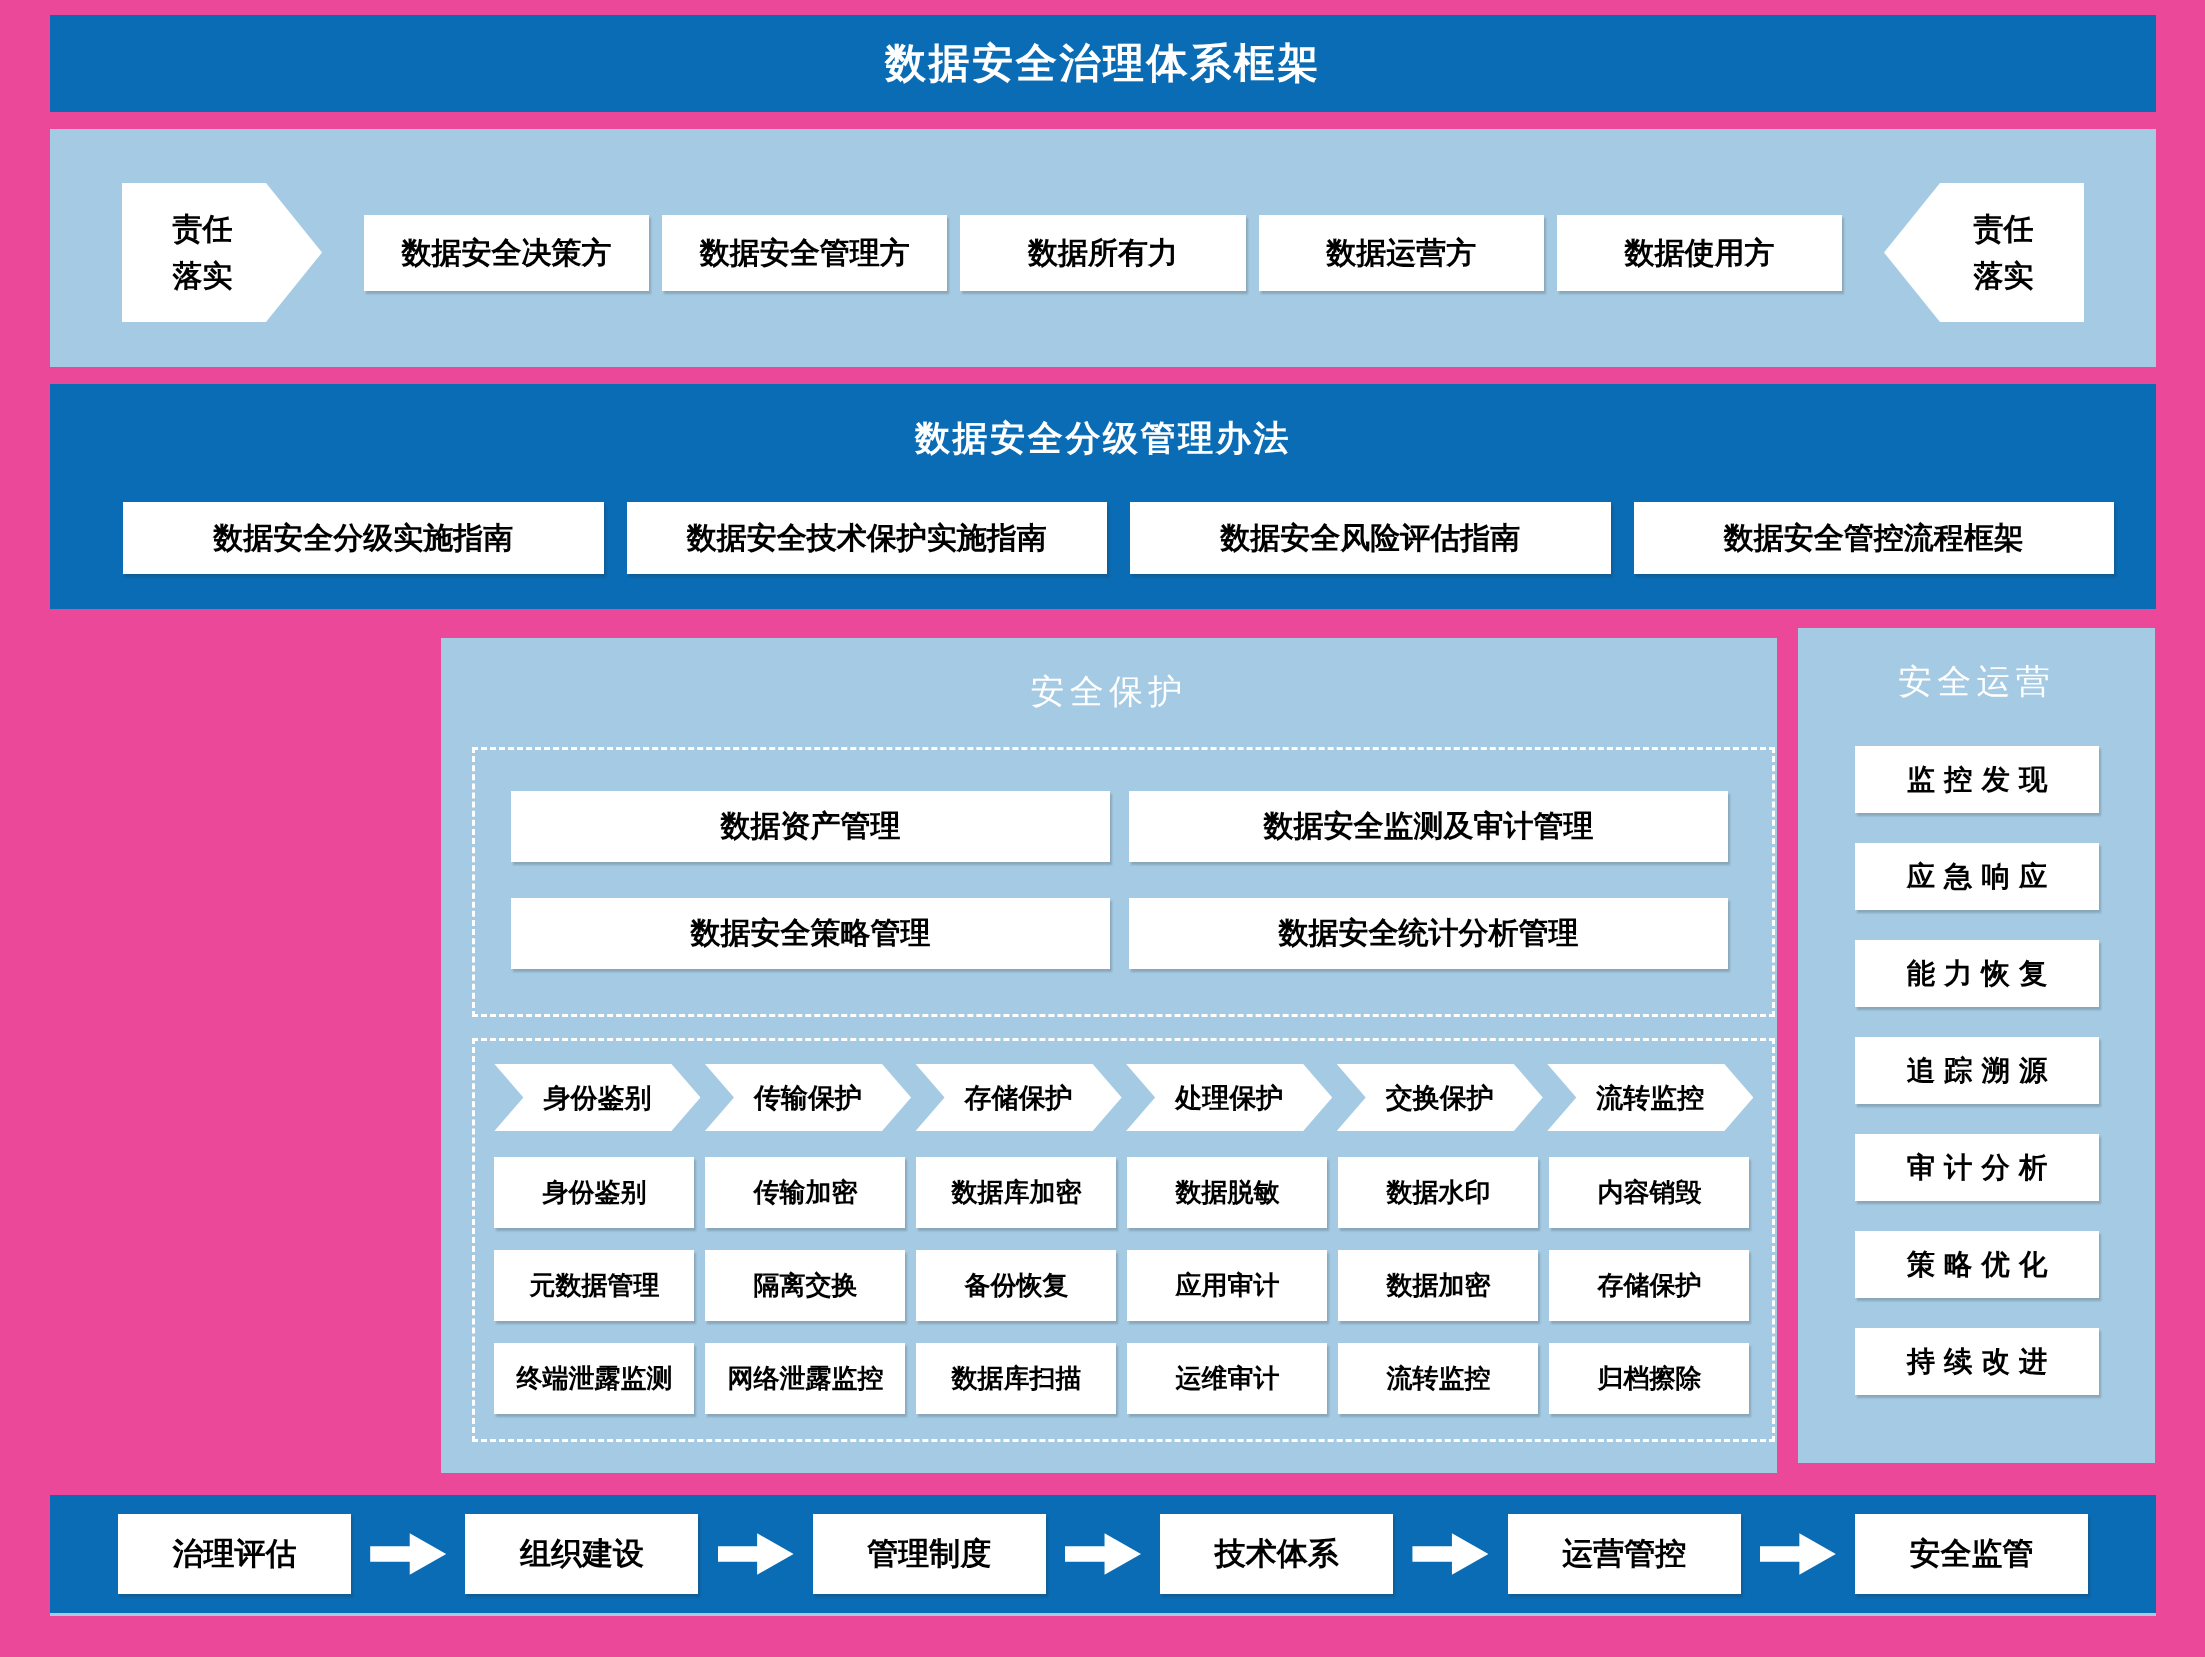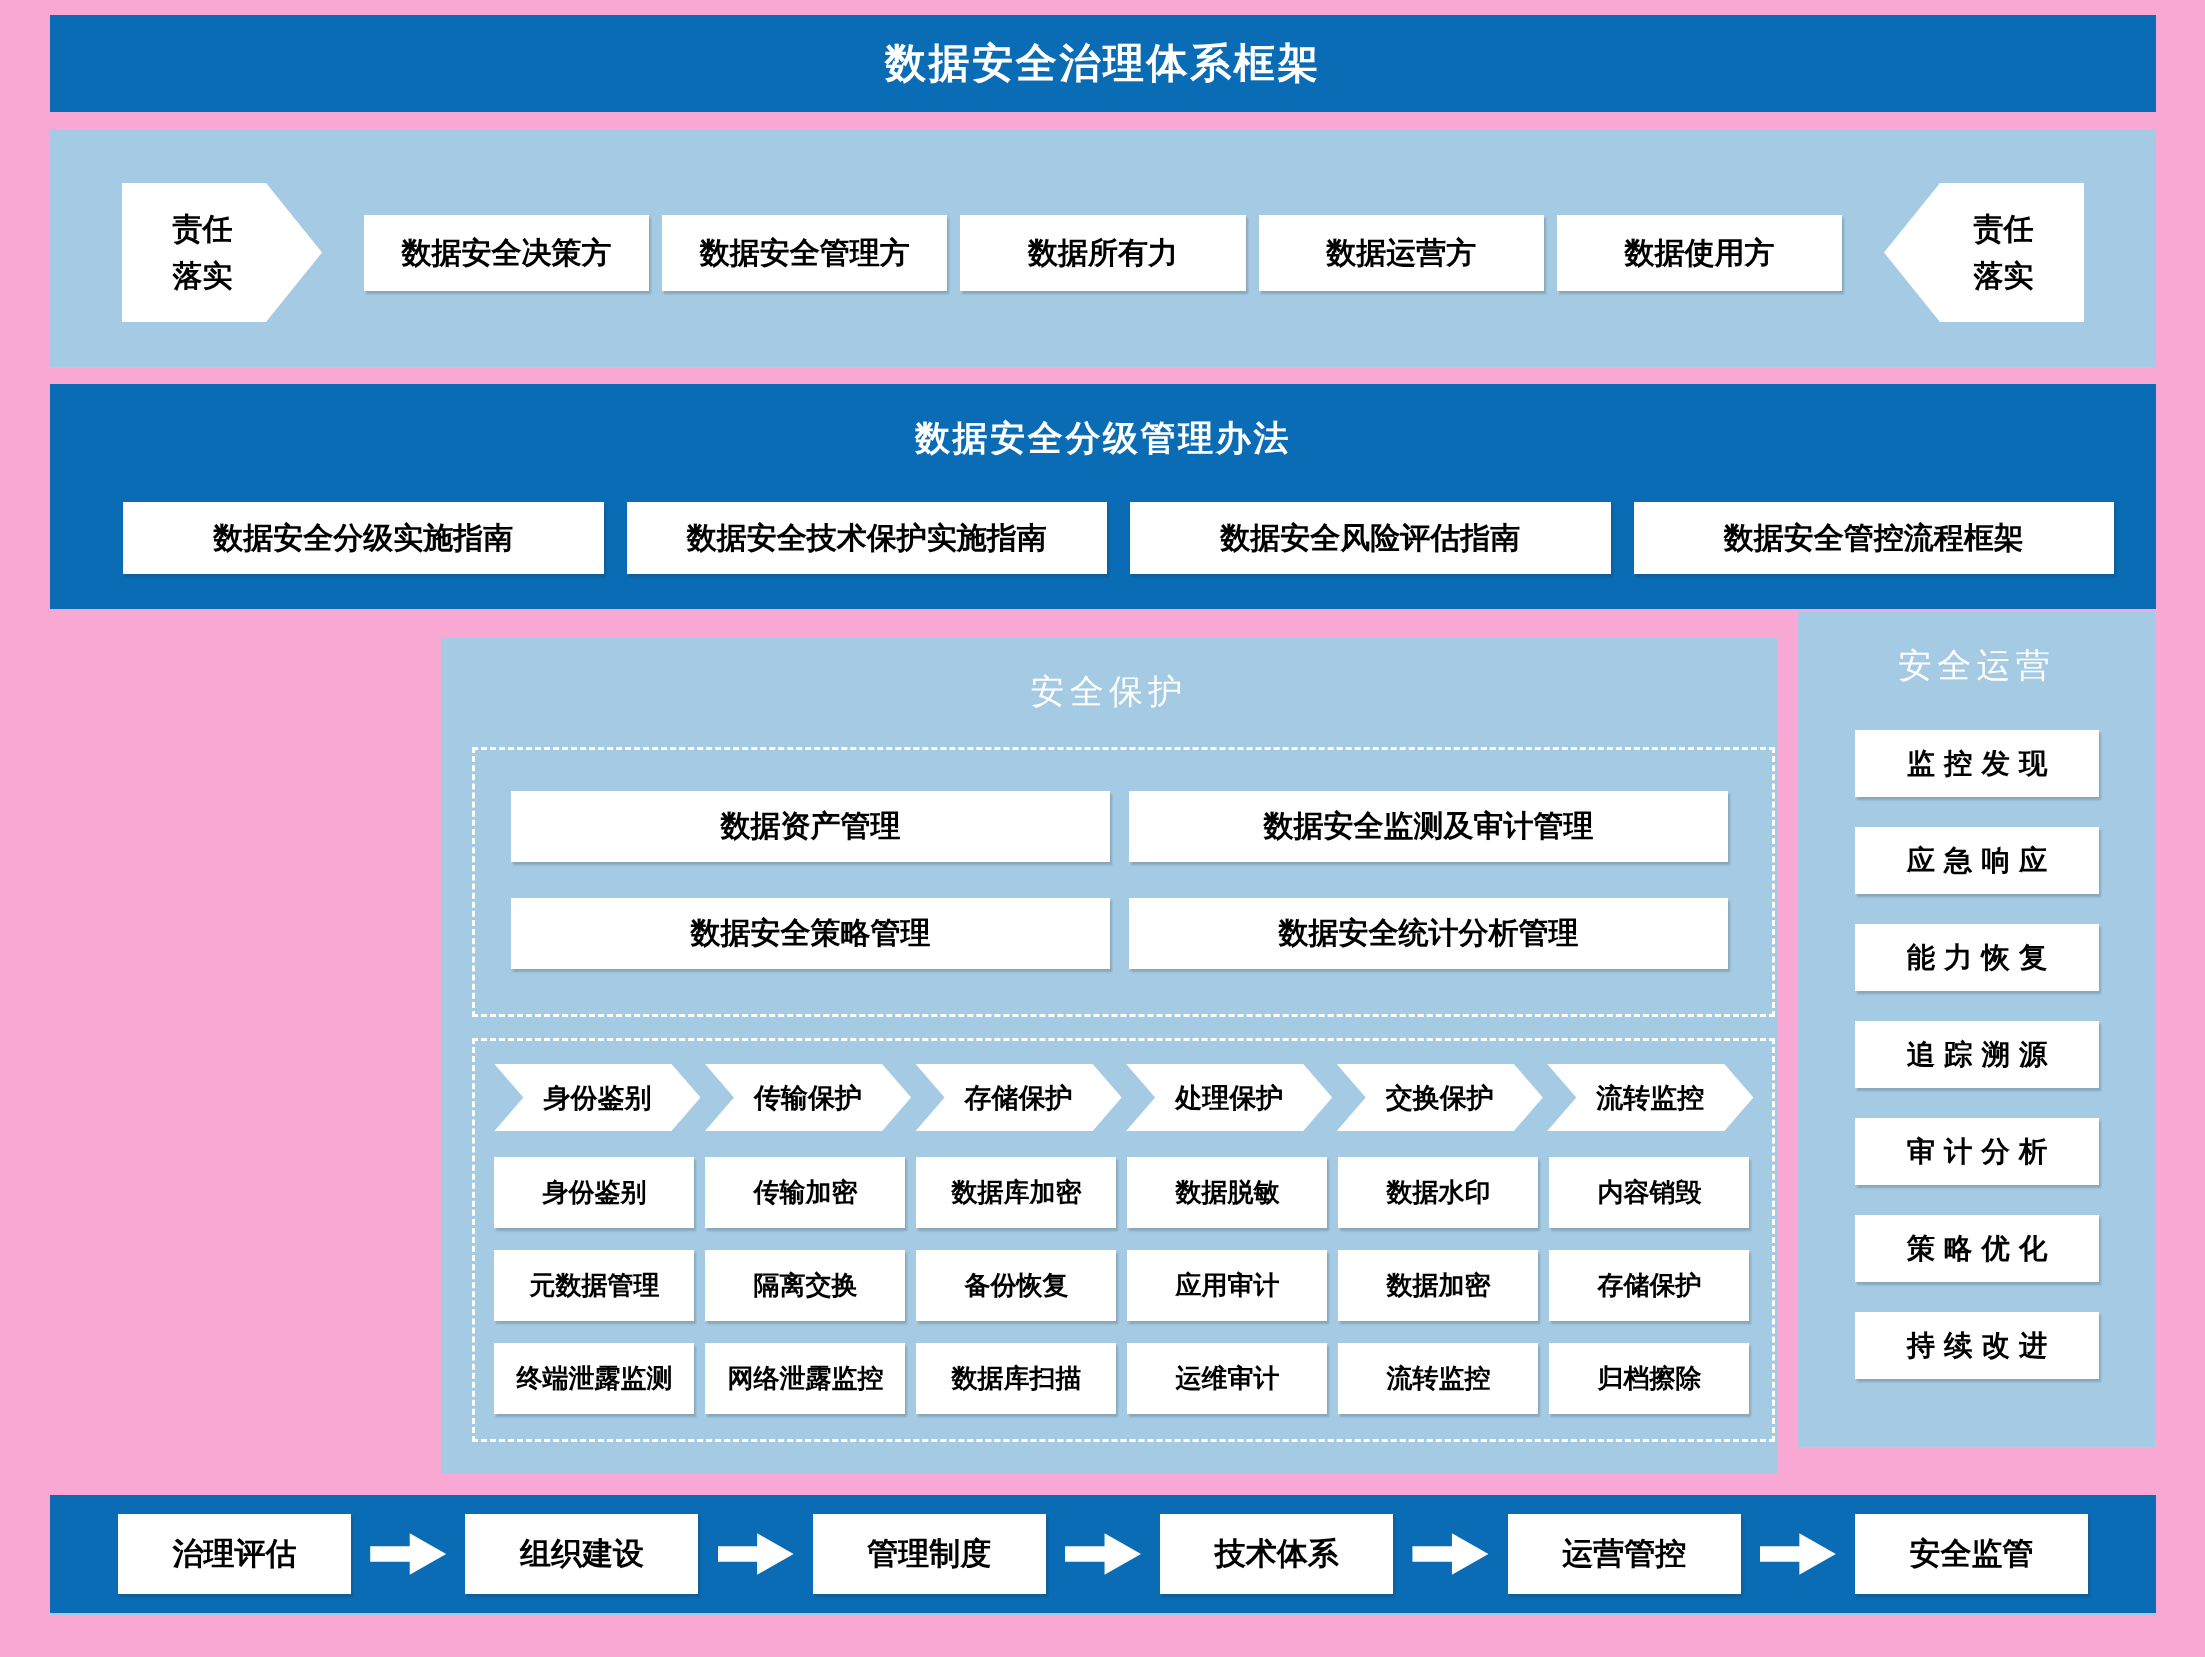--- a/index.html
+++ b/index.html
@@ -1,17 +1,17 @@
 <!DOCTYPE html>
 <html style="font-size:10.3px"><head>
 <meta charset="utf-8">
 <style>
   html,body{margin:0;padding:0;background:#ffffff;}
   #frame{
-    position:relative;width:2205px;height:1658px;background:#f9a8d4;
+    position:relative;width:2205px;height:1658px;background:#ec4899;
     font-family:"Liberation Sans","DejaVu Sans",sans-serif;color:#000;
     overflow:hidden;
   }
   .dark{background:#0a6cb5;}
   .light{background:#a5cbe4;}
   .abs{position:absolute;}
   .center{display:flex;align-items:center;justify-content:center;}
   .wbox{
     background:#ffffff;display:flex;align-items:center;justify-content:center;
     box-shadow:1.9px 2.6px 1.9px rgba(40,40,40,0.22);
@@ -39,21 +39,21 @@
   #org-roles .wbox{flex:1;}
   
   #grade{left:50px;top:384px;width:2106px;height:225px;}
   #grade .sec-title{top:31px;}
   #grade-docs{position:absolute;left:73px;top:118px;width:1991px;height:72px;display:flex;gap:23px;}
   #grade-docs .wbox{flex:1;}
   
   .col-title{position:absolute;left:0;width:100%;text-align:center;color:#fff;
     font-size:34px;font-weight:normal;letter-spacing:5.2px;}
   #gov{left:50px;top:638px;width:369px;height:835px;}
-  #ops{left:1798px;top:612px;width:357px;height:835px;}
+  #ops{left:1798px;top:628px;width:357px;height:835px;}
   #gov .col-title,#ops .col-title,#prot .col-title{top:31px;}
   .vlist{position:absolute;display:flex;flex-direction:column;gap:30px;}
   #gov .vlist{left:65px;top:118px;width:243px;}
   #ops .vlist{left:57px;top:118px;width:244px;}
   .vlist .wbox{height:67px;font-size:28.4px;letter-spacing:9px;padding-left:9px;}
   
   #prot{left:441px;top:638px;width:1336px;height:835px;}
   .dashed{position:absolute;border:3.2px dashed #ffffff;box-sizing:border-box;}
   #prot-mgmt{left:31px;top:109px;width:1303px;height:270px;
     display:grid;grid-template-columns:599px 599px;grid-template-rows:71px 71px;

